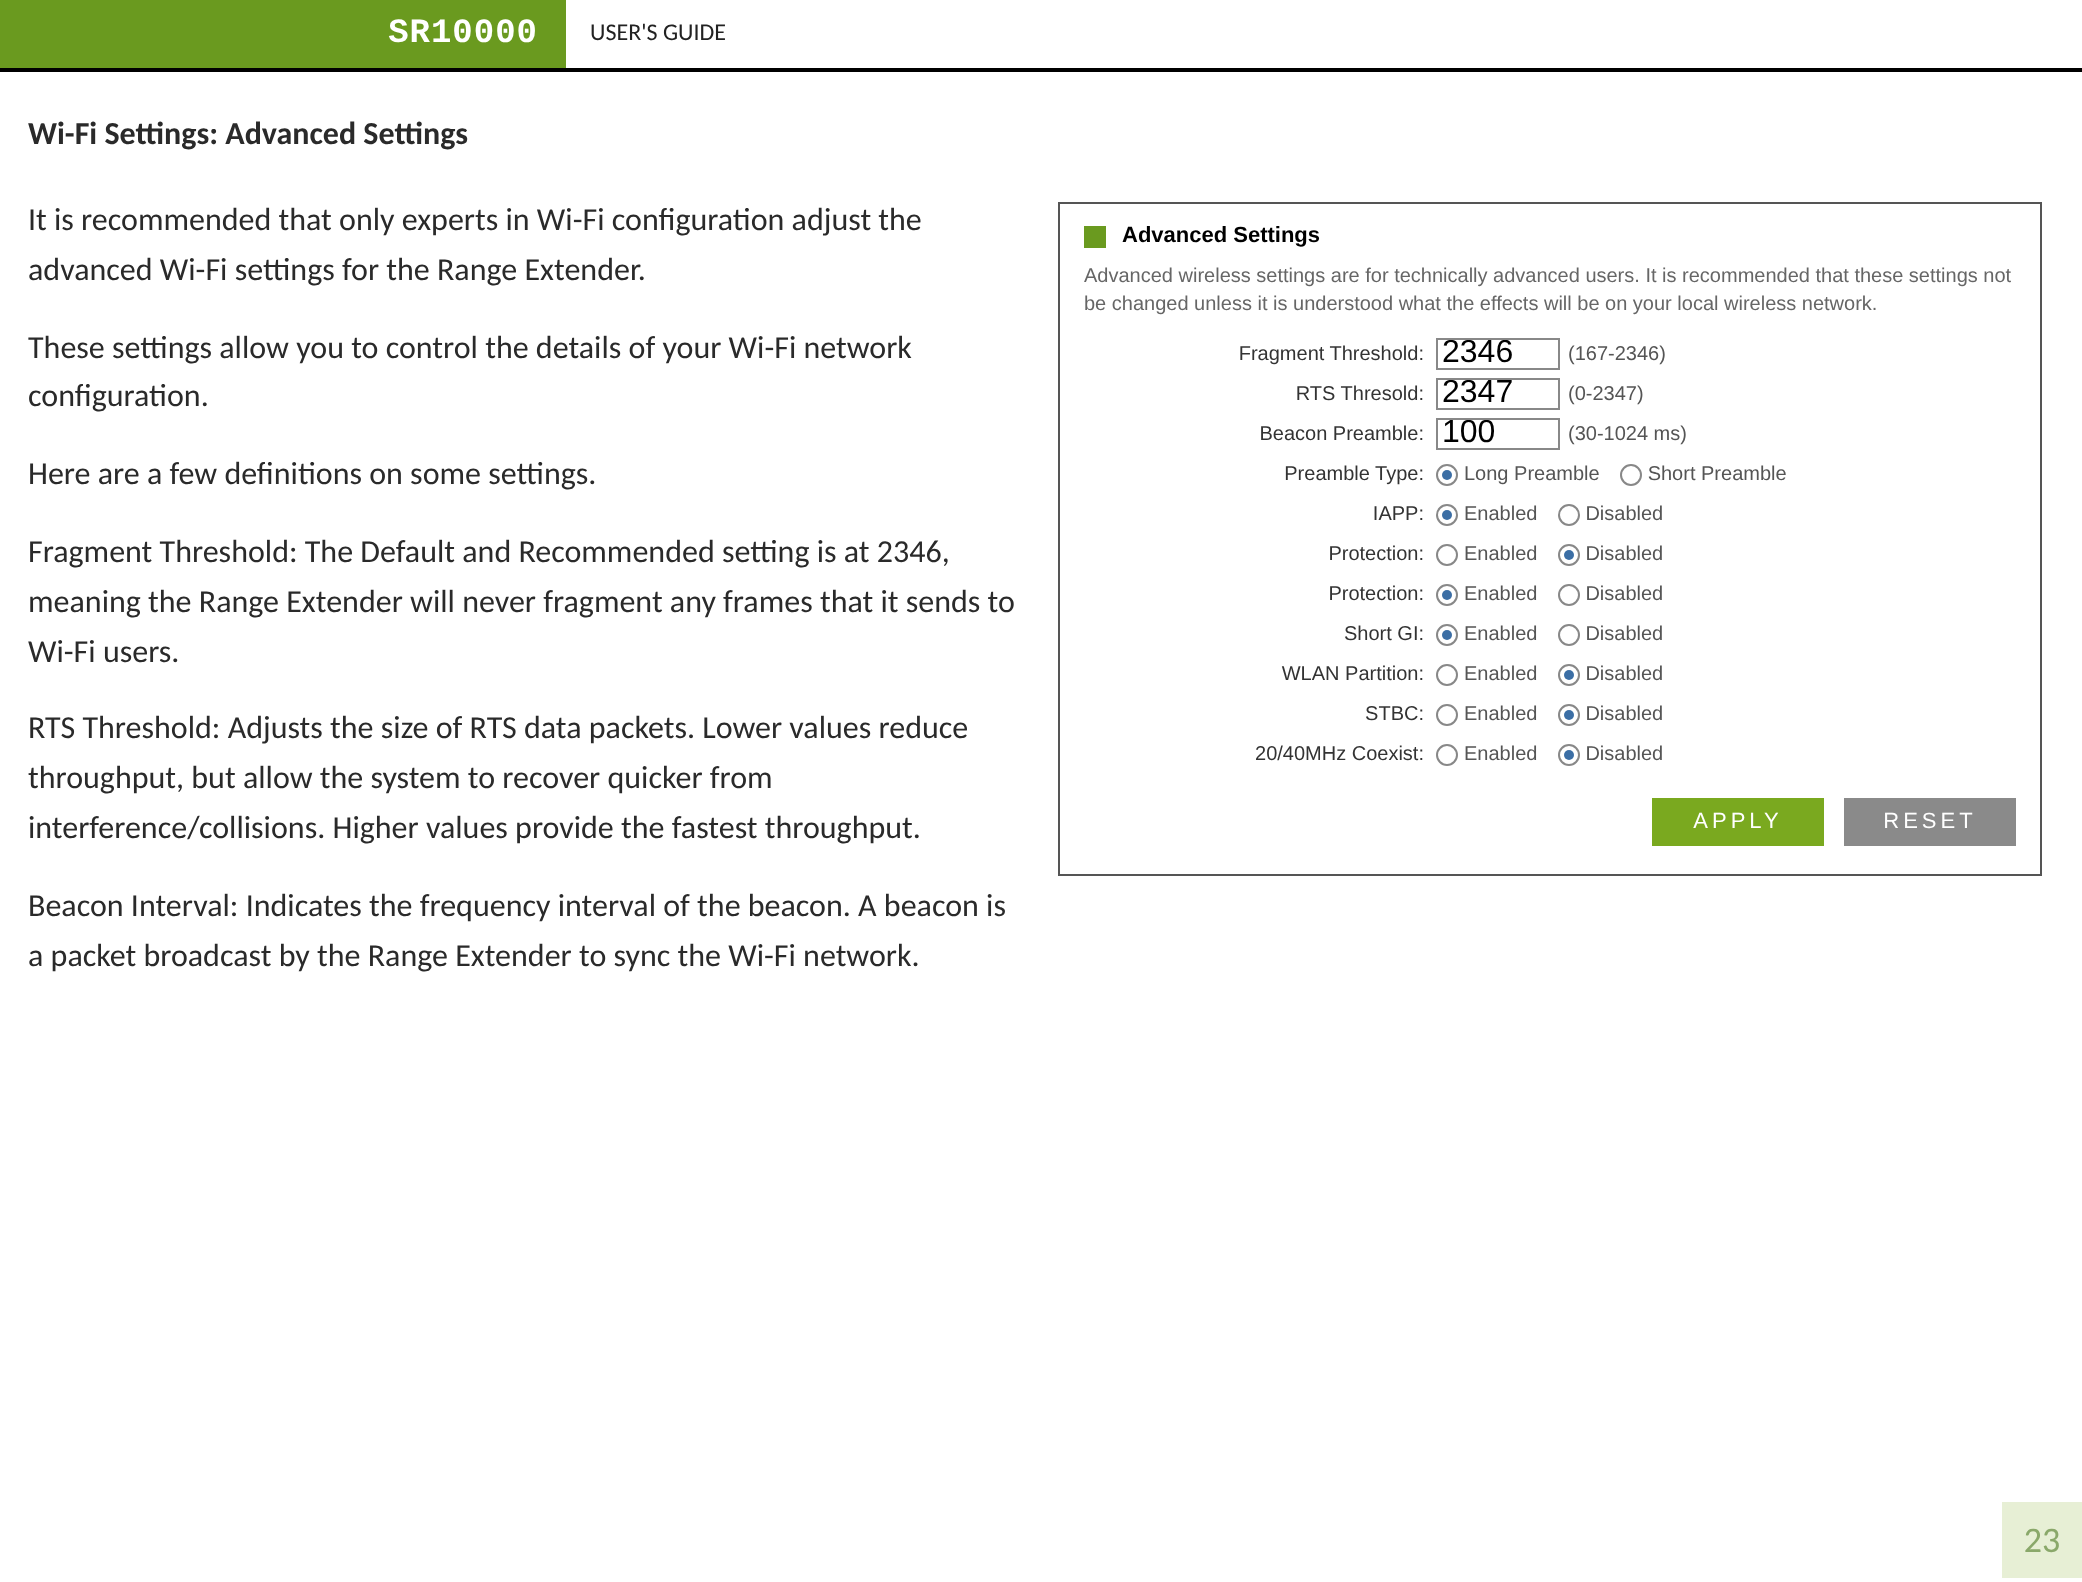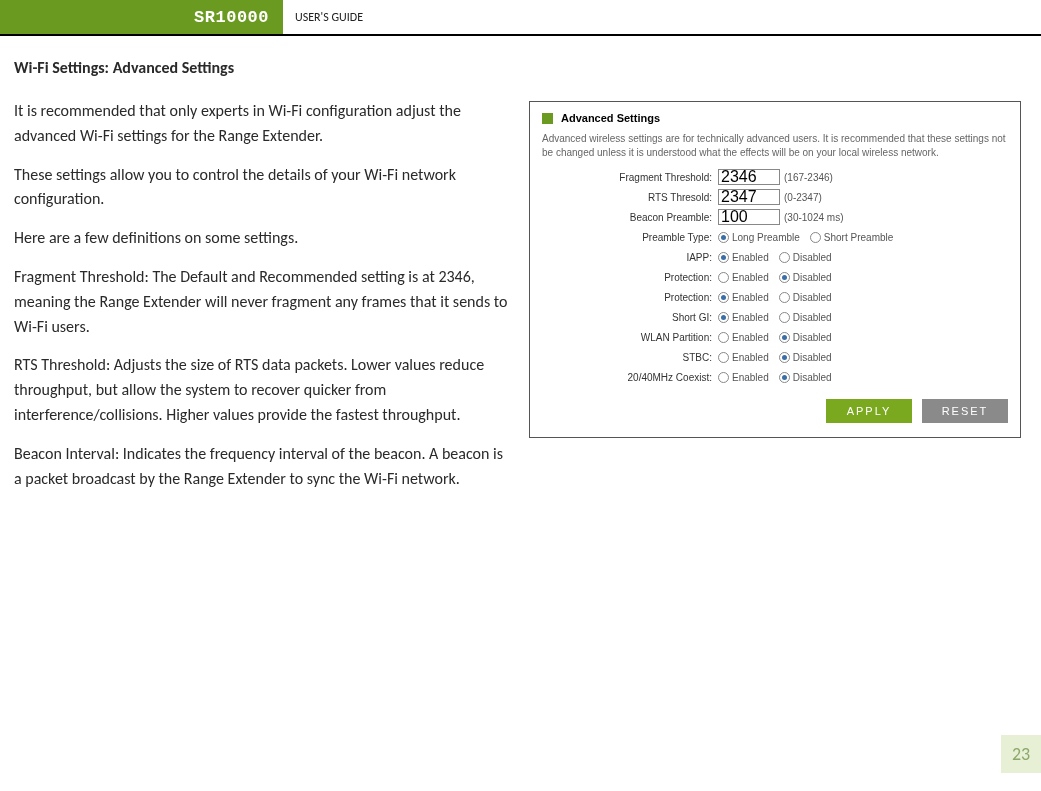--- a/index.html
+++ b/index.html
@@ -164,21 +164,21 @@
   }
   .btn-apply {
     background: #7aa91f;
   }
   .btn-reset {
     background: #8a8a8a;
   }
   .page-num {
     position: absolute;
     right: 0;
-    bottom: 18px;
+    bottom: 2px;
     width: 40px;
     height: 38px;
     background: #e7efd5;
     color: #8aa86a;
     font-size: 18px;
     display: flex;
     align-items: center;
     justify-content: center;
   }
   .clearfix::after { content:""; display:block; clear:both; }

